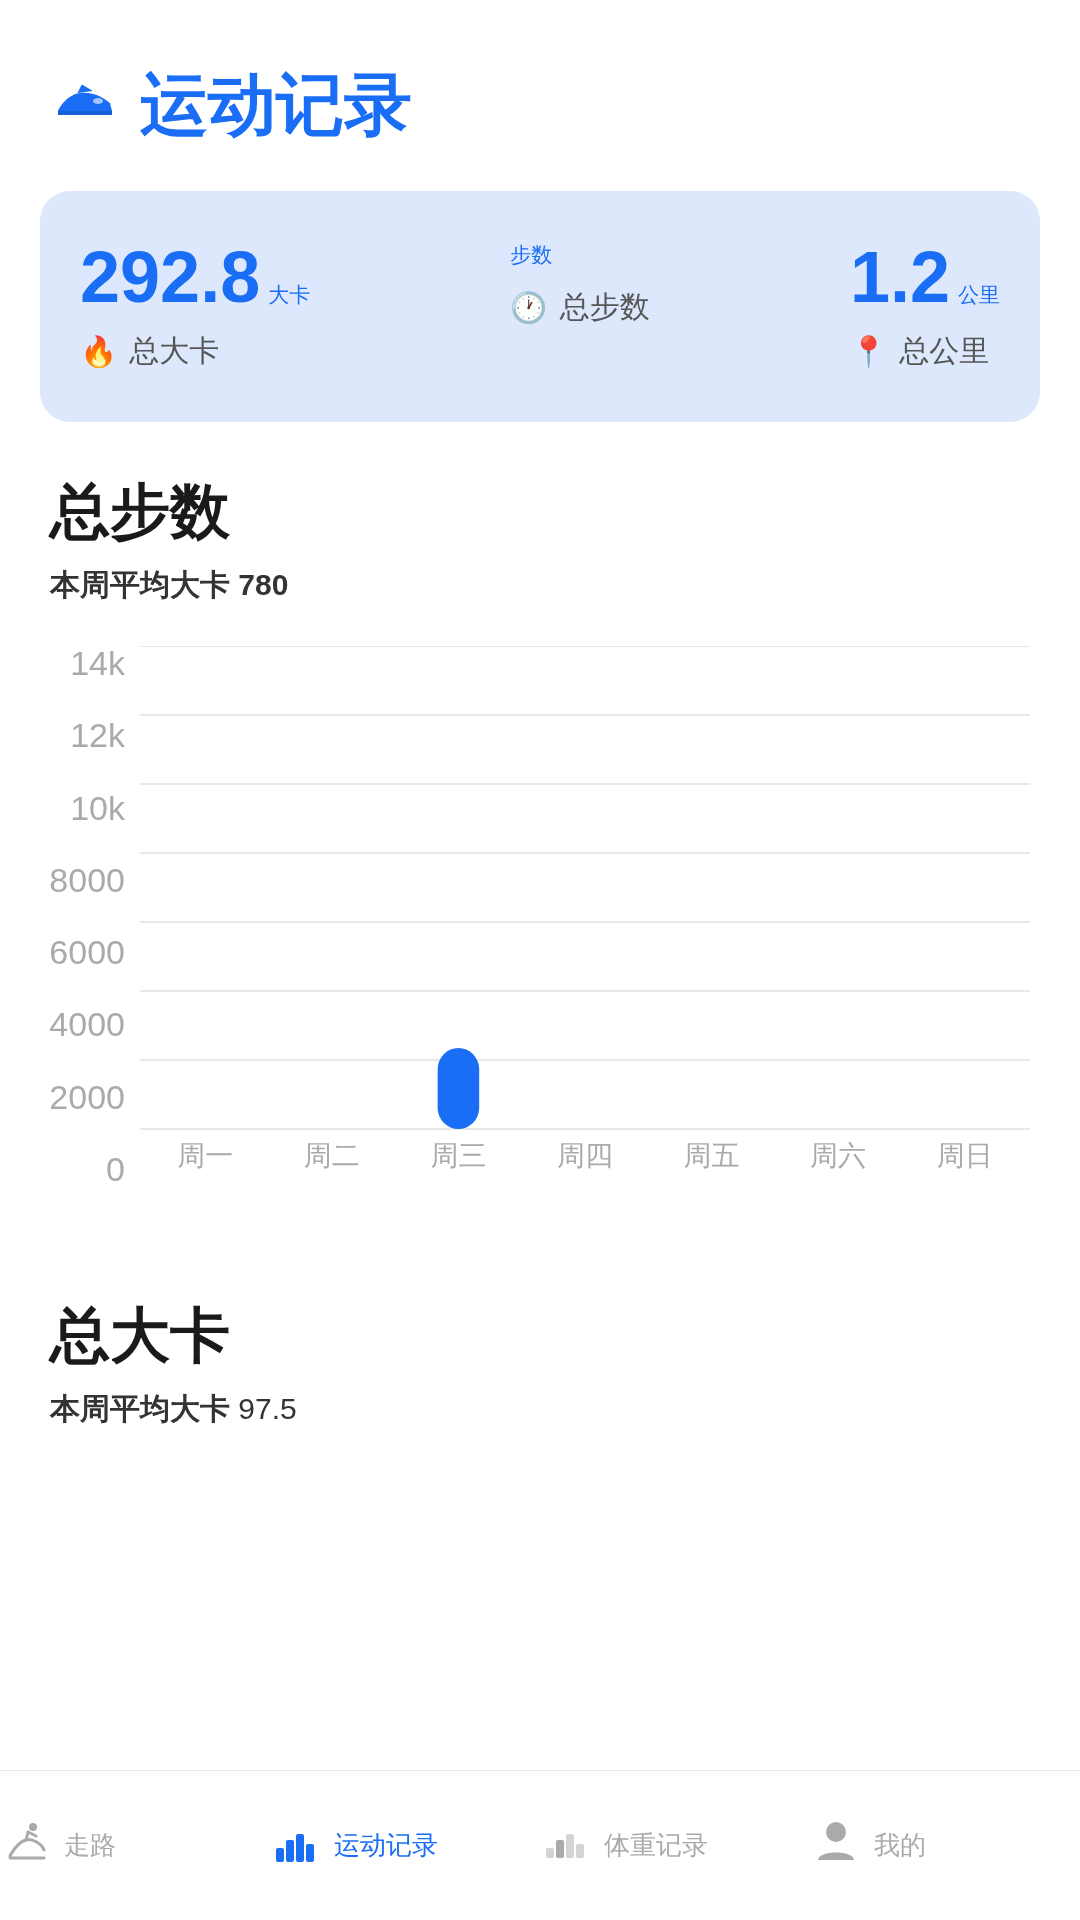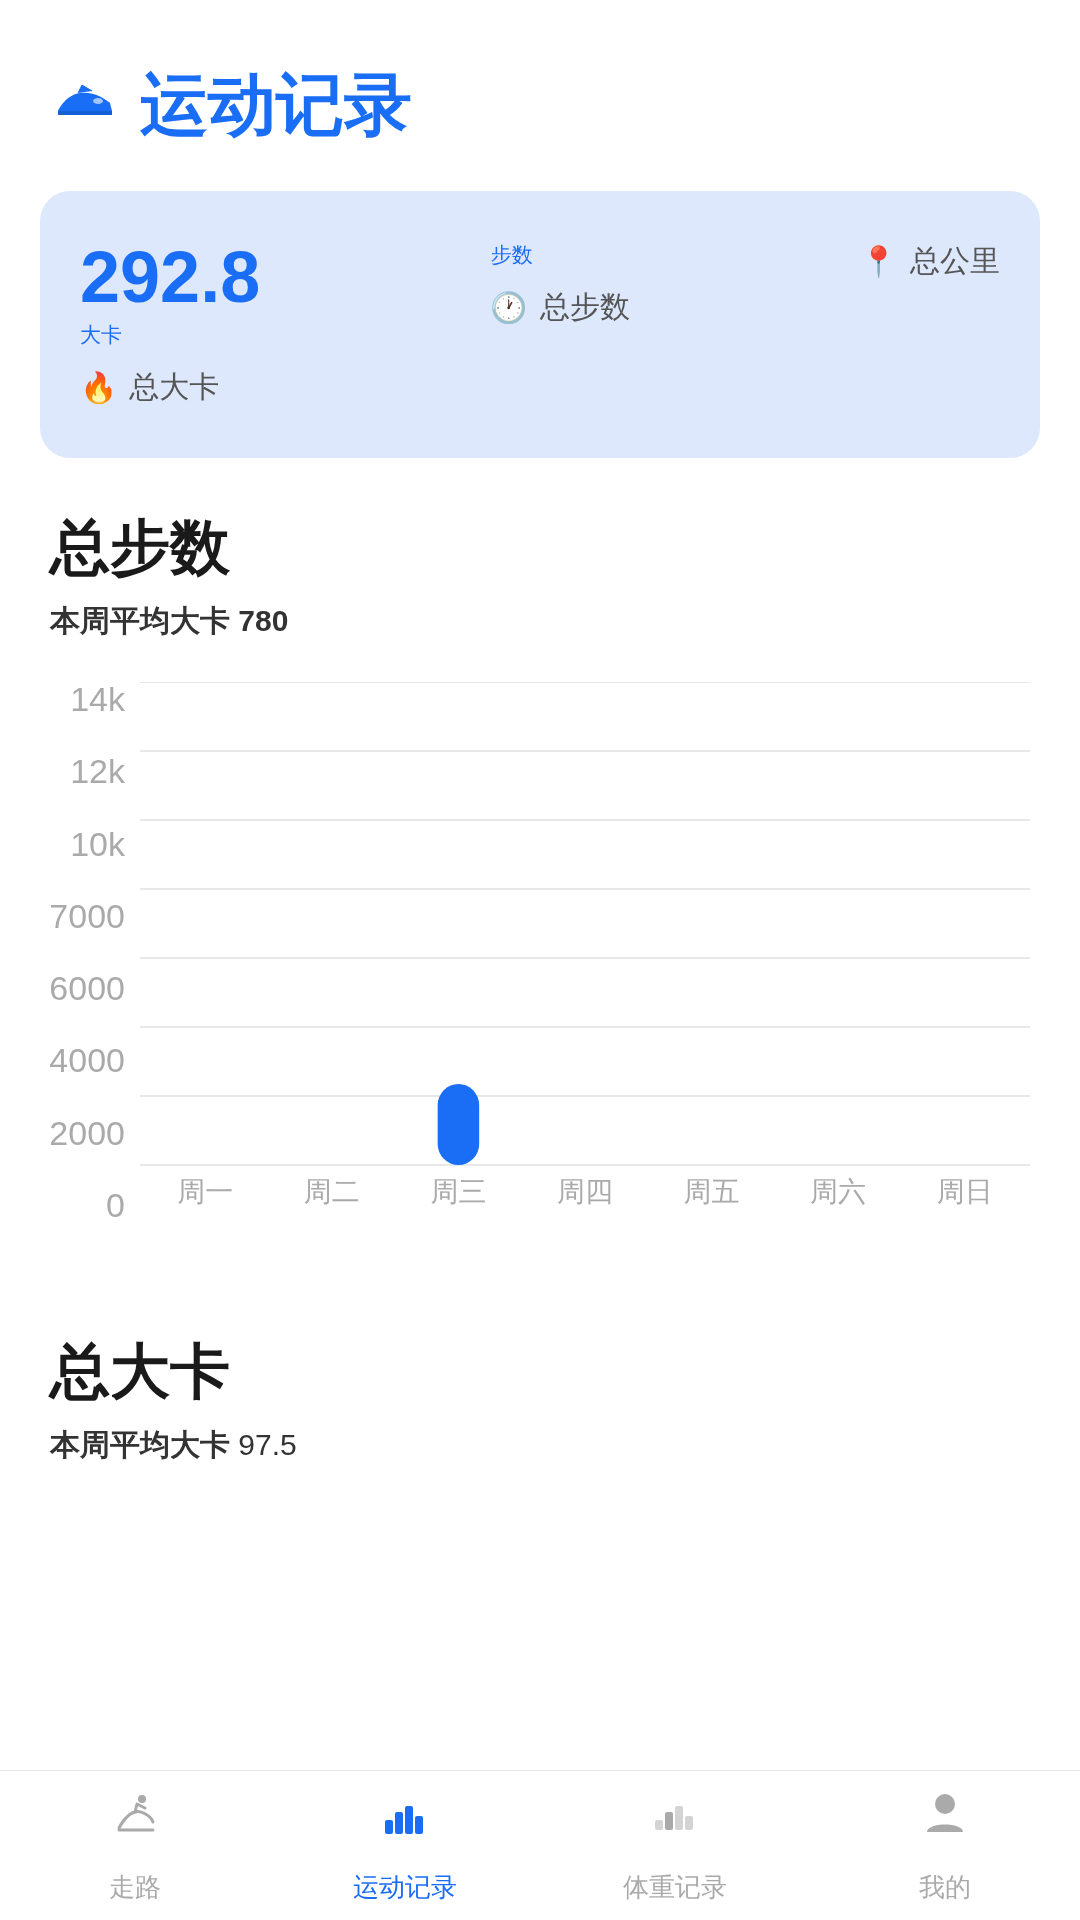--- a/index.html
+++ b/index.html
@@ -56,21 +56,20 @@
       display: flex;
       flex-direction: column;
       align-items: flex-start;
       gap: 18px;
     }
 
     .stat-value-row {
       display: flex;
       align-items: baseline;
       gap: 8px;
-      flex-direction: column;
     }
 
     .stat-number {
       font-size: 72px;
       font-weight: 800;
       color: #1a6ef5;
       line-height: 1;
     }
 
     .stat-unit {
@@ -177,23 +176,23 @@
       height: 150px;
       background: #ffffff;
       border-top: 1px solid #e8e8e8;
       display: flex;
       justify-content: space-around;
       align-items: center;
     }
 
     .nav-item {
       display: flex;
-      flex-direction: column;
-      align-items: center;
-      gap: 20px;
+      flex-direction: row;
+      align-items: center;
+      gap: 12px;
       flex: 1;
       cursor: pointer;
     }
 
     .nav-icon {
       font-size: 52px;
       color: #aaa;
     }
 
     .nav-icon.active {
@@ -249,40 +248,44 @@
       <div class="stat-value-row">
         <span class="stat-unit">步数</span>
       </div>
       <div class="stat-label-row">
         <span class="stat-label-icon">🕐</span>
         <span>总步数</span>
       </div>
     </div>
 
     <div class="stat-item">
+      <div class="stat-value-row">
+        <span class="stat-number">1.2</span>
+        <span class="stat-unit">公里</span>
+      </div>
       <div class="stat-label-row">
         <span class="stat-label-icon">📍</span>
         <span>总公里</span>
       </div>
     </div>
   </div>
 
   <div class="section">
     <div class="section-title">总步数</div>
     <div class="section-subtitle">
       <span>本周平均大卡</span>&nbsp;<span style="font-weight:700">780</span>
     </div>
 
     <div class="chart-container">
 
       <div class="chart-y-labels">
         <span class="chart-y-label">14k</span>
         <span class="chart-y-label">12k</span>
         <span class="chart-y-label">10k</span>
-        <span class="chart-y-label">7000</span>
+        <span class="chart-y-label">8000</span>
         <span class="chart-y-label">6000</span>
         <span class="chart-y-label">4000</span>
         <span class="chart-y-label">2000</span>
         <span class="chart-y-label">0</span>
       </div>
 
       <div class="chart-area">
         <svg class="chart-svg" viewBox="0 0 900 540" preserveAspectRatio="none">
 
           <line x1="0" y1="0" x2="900" y2="0" stroke="#e0e0e0" stroke-width="1.5"></line>

